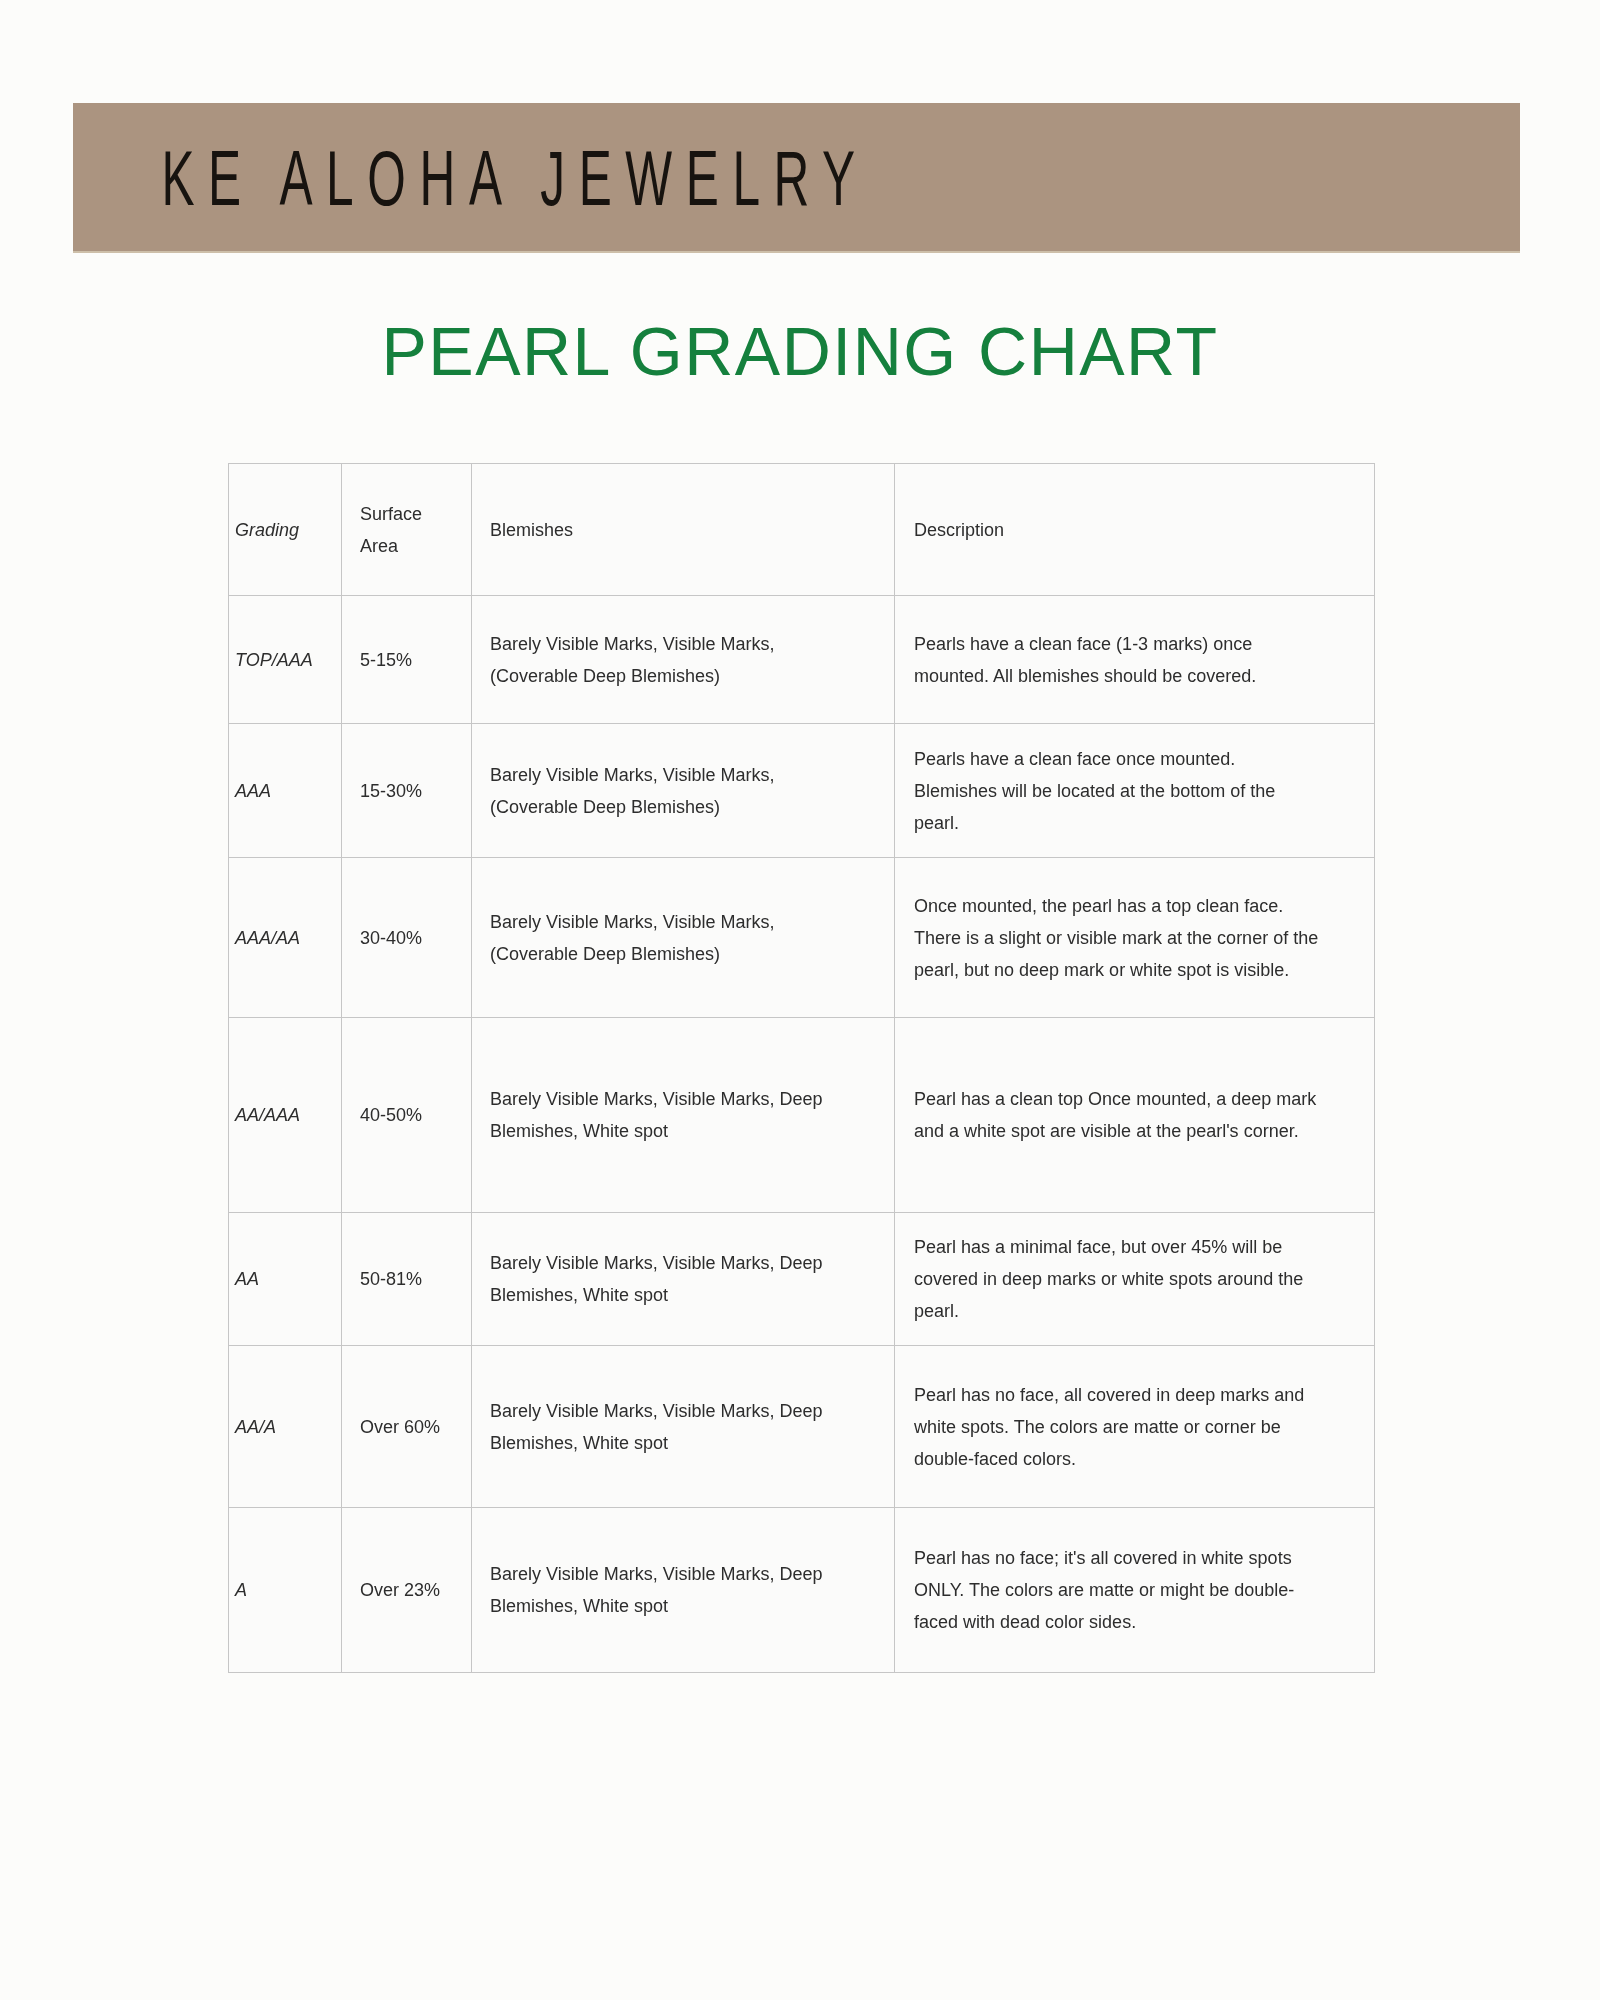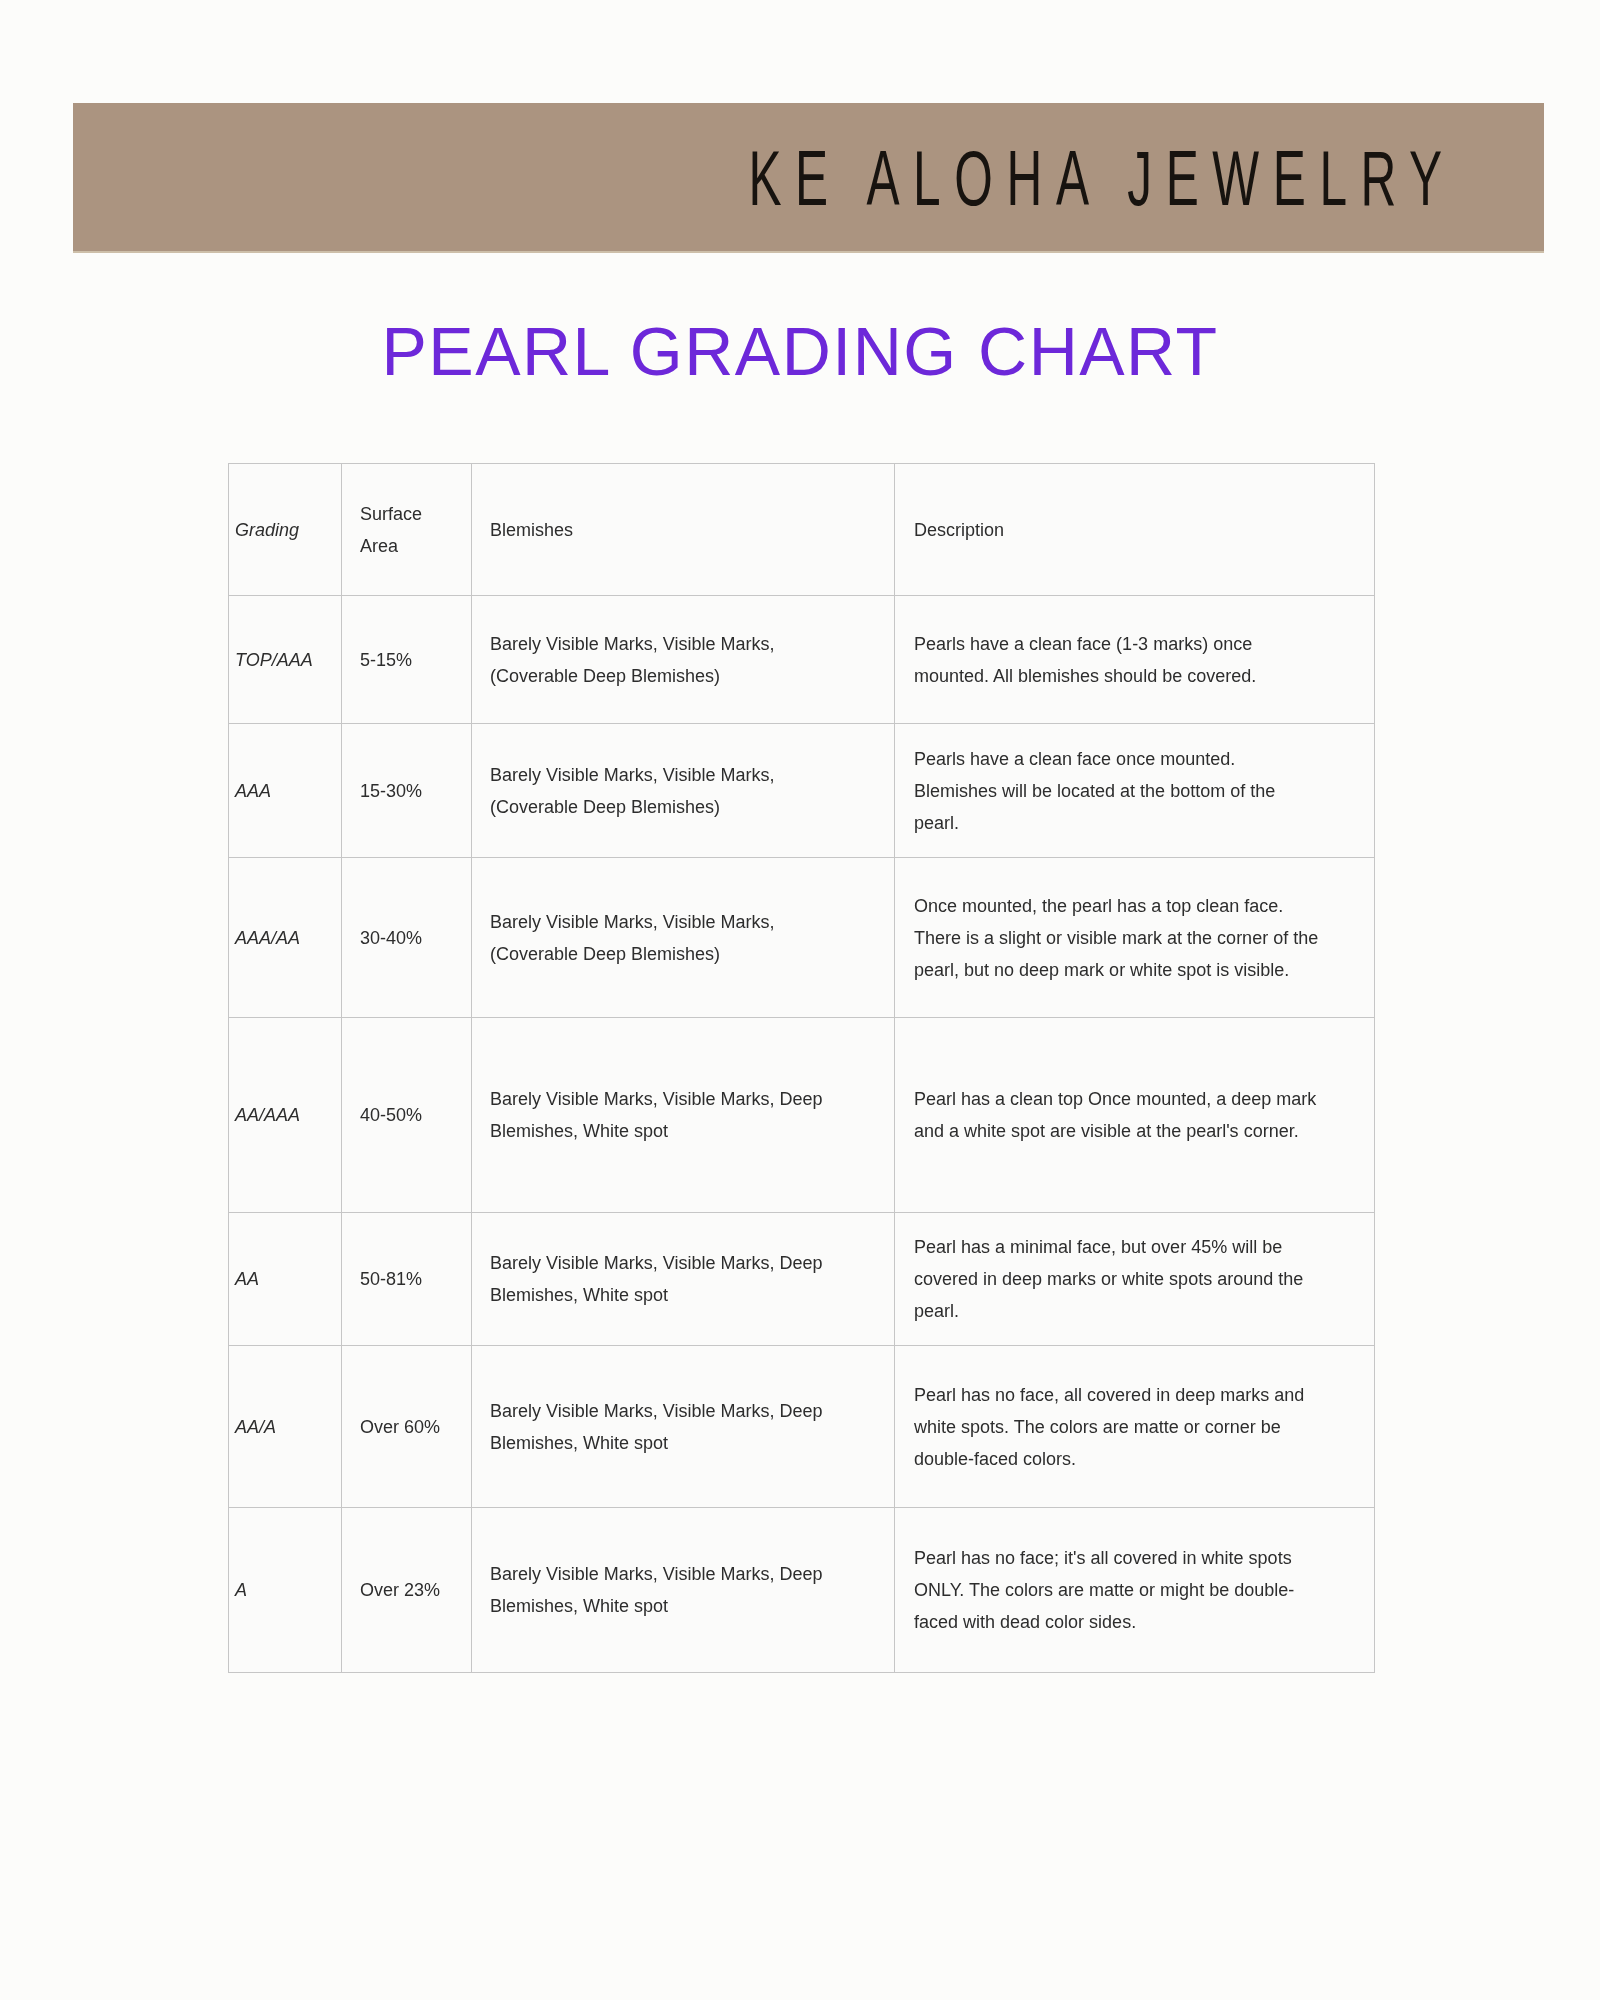--- a/index.html
+++ b/index.html
@@ -20,22 +20,21 @@
   .banner {
     position: absolute;
     left: 73px;
     top: 103px;
     width: 1447px;
     height: 148px;
     background: #ab9480;
     border-bottom: 2px solid #cdbfa9;
     display: flex;
     align-items: center;
-    justify-content: flex-end;
-    padding-left: 24px;
+    justify-content: flex-start;
   }
   .banner-text {
     font-size: 62px;
     font-weight: 400;
     color: #17130f;
     letter-spacing: 17px;
     white-space: nowrap;
     transform: scale(0.80, 1.26);
     transform-origin: center center;
   }
@@ -44,21 +43,21 @@
   .title {
     position: absolute;
     left: 0;
     top: 312px;
     width: 1600px;
     margin: 0;
     text-align: center;
     font-size: 68px;
     font-weight: 400;
     letter-spacing: 1.5px;
-    color: #6d28d9;
+    color: #15803d;
   }
 
   
   table.grading-table {
     position: absolute;
     left: 228px;
     top: 463px;
     width: 1146px;
     border-collapse: collapse;
     table-layout: fixed;

